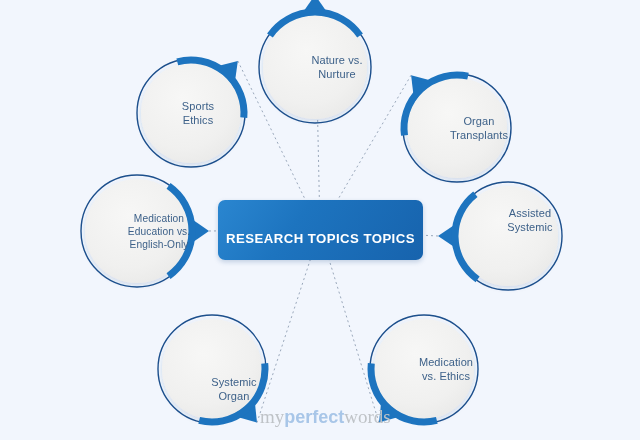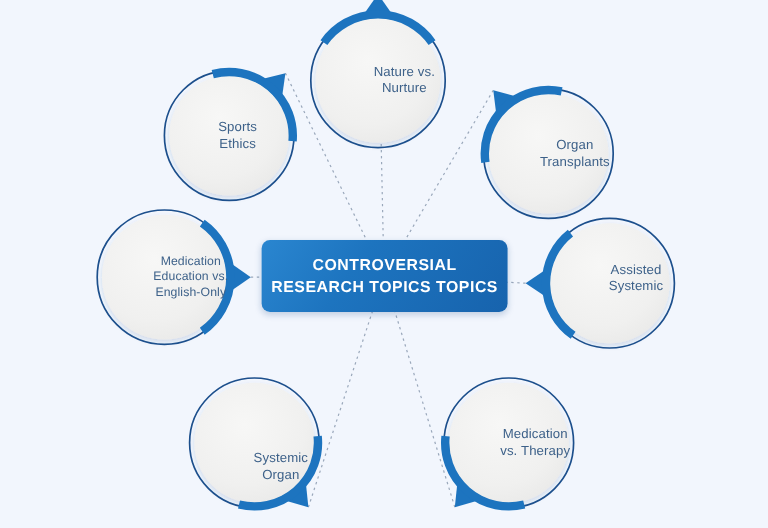--- a/index.html
+++ b/index.html
@@ -150,29 +150,32 @@
           <path d="M 406.43997047228027 414.74544089836286 L 379.00486732194224 422.6231110183285 L 381.9988022655965 394.2368656705927 Z" fill="#1d74bf"></path>
           <circle cx="424" cy="369" r="50" fill="url(#nodeFill)" filter="url(#softShadow)"></circle>
           <circle cx="424" cy="369" r="54" fill="none" stroke="#1c4f8c" stroke-width="1.4"></circle>
           <path d="M 371.2903395454815 363.4599914468144 A 53 53 0 0 0 436.8218604667824 420.4256734926278" fill="none" stroke="#1d74bf" stroke-width="7" stroke-linecap="butt"></path>
         </g>
       </g>
   </svg>
 
   <div id="center-box">
     <div id="center-text">
-      <span>CONTROVERSIAL</span><br>
+      <br>
       <span>RESEARCH TOPICS TOPICS</span>
     </div>
   </div>
 
   <div id="labels-layer">
       <div class="node-label" style="left: 315px; top: 67px;"><span>Nature vs.</span><br><span>Nurture</span></div>
       <div class="node-label" style="left: 176px; top: 113px;"><span>Sports</span><br><span>Ethics</span></div>
       <div class="node-label" style="left: 457px; top: 128px;"><span>Organ</span><br><span>Transplants</span></div>
-      <div class="node-label" style="left: 508px; top: 232px;"><span>Assisted</span><br><span>Systemic</span></div>
+      <div class="node-label" style="left: 508px; top: 220px;"><span>Assisted</span><br><span>Systemic</span></div>
       <div class="node-label small" style="left: 137px; top: 231px;"><span>Medication</span><br><span>Education vs.</span><br><span>English-Only</span></div>
       <div class="node-label" style="left: 212px; top: 369px; margin-top: 20px;"><span>Systemic</span><br><span>Organ</span></div>
-      <div class="node-label" style="left: 424px; top: 369px;"><span>Medication</span><br><span>vs. Therapy</span></div>
+      <div class="node-label" style="left: 424px; top: 369px;"><span>Medication</span><br><span>vs. Ethics</span></div>
     </div>
 
+  <div id="logo">
+    <span class="lg-my">my</span><span class="lg-perfect">perfect</span><span class="lg-words">words</span>
+  </div>
 
 </div>
 
 </body></html>

